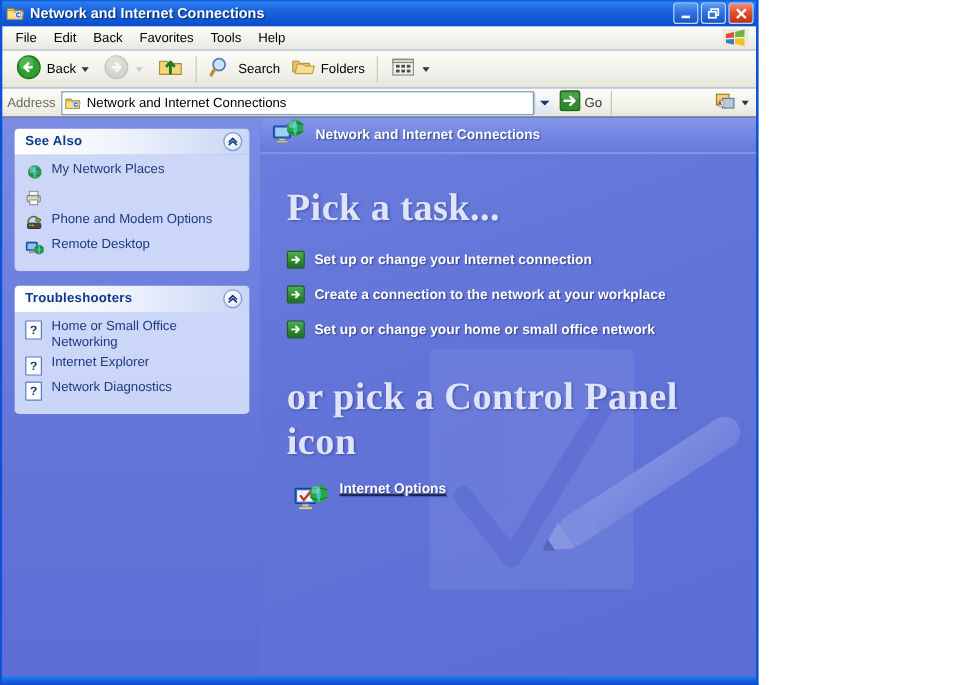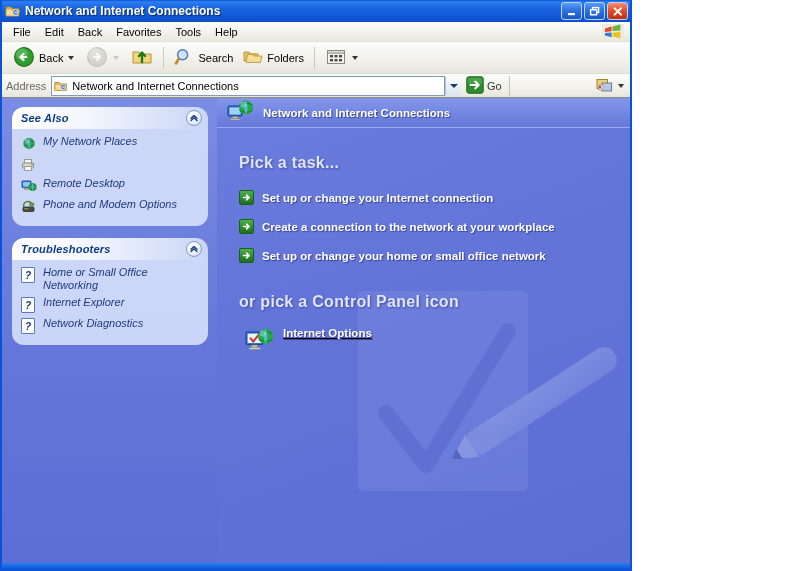--- a/index.html
+++ b/index.html
@@ -112,21 +112,21 @@
     background:#6375d8;
   }
 
   
   .sidebar {
     width: 215px; flex:0 0 215px;
     background: linear-gradient(180deg,#7a8ce4 0%,#6476d9 55%,#5c6ed4 100%);
     padding: 9px 9px 0 10px;
     position: relative;
   }
-  .panel { margin-bottom: 12px; border-radius:12px; overflow:hidden; box-shadow:0 0 0 0 transparent;font-style:italic; }
+  .panel { margin-bottom: 12px; border-radius:0; overflow:hidden; box-shadow:0 0 0 0 transparent; }
   .panel-hd {
     height: 22px;
     background: linear-gradient(90deg,#ffffff 0%,#f3f6fd 38%,#c8d6f5 100%);
     display:flex; align-items:center; padding-left:9px;
     border-top-left-radius:4px; border-top-right-radius:4px;
     position:relative;
   }
   .panel-hd .ttl { font-size:11px; font-weight:bold; color:#0b3a8c; letter-spacing:.2px;}
   .collapse {
     position:absolute; right:6px; top:3px;
@@ -163,23 +163,23 @@
     text-shadow: 1px 1px 1px rgba(20,30,90,.6);
   }
   
   .watermark {
     position:absolute; right:-10px; bottom:-30px;
     width: 300px; height: 320px; z-index:1; opacity:.40;
     pointer-events:none;
   }
   .content { position:relative; z-index:2; padding: 26px 0 0 22px; }
   .h-title {
-    font-size: 16px; font-weight:bold; color:#dfe4fb;
+    font-size: 32px; font-weight:bold; color:#dfe4fb;
     text-shadow: 1px 1px 2px rgba(40,50,120,.55);
-    margin: 0 0 18px 0; letter-spacing:.3px;
+    margin: 0 0 18px 0; letter-spacing:.3px;font-family:Liberation Serif, serif;
   }
   .h-title.second { margin-top: 30px; margin-bottom: 16px; }
   .task {
     display:flex; align-items:center; margin-bottom: 14px; cursor:default;text-align:center;
   }
   .task .arrow {
     width:15px;height:15px;flex:0 0 15px;margin-right:8px;border-radius:2px;
     background: linear-gradient(180deg,#4db04d 0%,#2f8b2f 55%,#1e6e1e 100%);
     border:1px solid #1c5e1c;
     display:flex;align-items:center;justify-content:center;
@@ -408,42 +408,42 @@
                 <rect x="1.6" y="6" width="11" height="5" rx="1" fill="#d8d8d0" stroke="#84847c" stroke-width="0.9"></rect>
                 <rect x="3.8" y="9.6" width="6.6" height="4" fill="#fafaf6" stroke="#8a8a82" stroke-width="0.8"></rect>
                 <circle cx="11" cy="7.6" r="0.8" fill="#3fa03f"></circle>
               </svg>
             </span>
           </div>
 
           <div class="side-item">
             <span class="ico">
               <svg width="16" height="16" viewBox="0 0 16 16">
+                <rect x="2" y="8" width="11" height="4.4" rx="1" fill="#4a4a46" stroke="#2c2c28" stroke-width="0.8"></rect>
+                <rect x="3.2" y="9.2" width="1.6" height="1.2" fill="#3fd04a"></rect>
+                <rect x="5.4" y="9.2" width="1.6" height="1.2" fill="#f0b020"></rect>
+                <path d="M2.6 8 Q2 3.6 6 2.6 Q9.6 1.9 10.6 5" fill="none" stroke="#5a7a3a" stroke-width="1.4"></path>
+                <ellipse cx="10.8" cy="5.4" rx="2.2" ry="1.6" fill="#6fa83a" stroke="#3f6a20" stroke-width="0.7"></ellipse>
+              </svg>
+            </span>
+            <span class="lbl">Phone and Modem Options</span>
+          </div>
+
+          <div class="side-item">
+            <span class="ico">
+              <svg width="16" height="16" viewBox="0 0 16 16">
                 <rect x="1" y="3" width="9" height="6.6" rx="0.6" fill="#2f6fd0" stroke="#1b4a96" stroke-width="0.9"></rect>
                 <rect x="2" y="4" width="7" height="4.6" fill="#8fc4f2"></rect>
                 <rect x="3.6" y="10" width="4" height="1.6" fill="#b8b8b0" stroke="#84847c" stroke-width="0.6"></rect>
                 <circle cx="11.6" cy="9" r="4" fill="#2fa04a"></circle>
                 <path d="M7.8 7.8 Q11.6 5.6 15.4 7.8 M7.8 10.4 Q11.6 12.6 15.4 10.4" stroke="#16702c" stroke-width="0.7" fill="none"></path>
                 <path d="M11.6 5 Q9.4 9 11.6 13 Q13.8 9 11.6 5" fill="#55cdf2" opacity=".7"></path>
               </svg>
             </span>
             <span class="lbl">Remote Desktop</span>
-          </div>
-
-          <div class="side-item">
-            <span class="ico">
-              <svg width="16" height="16" viewBox="0 0 16 16">
-                <rect x="2" y="8" width="11" height="4.4" rx="1" fill="#4a4a46" stroke="#2c2c28" stroke-width="0.8"></rect>
-                <rect x="3.2" y="9.2" width="1.6" height="1.2" fill="#3fd04a"></rect>
-                <rect x="5.4" y="9.2" width="1.6" height="1.2" fill="#f0b020"></rect>
-                <path d="M2.6 8 Q2 3.6 6 2.6 Q9.6 1.9 10.6 5" fill="none" stroke="#5a7a3a" stroke-width="1.4"></path>
-                <ellipse cx="10.8" cy="5.4" rx="2.2" ry="1.6" fill="#6fa83a" stroke="#3f6a20" stroke-width="0.7"></ellipse>
-              </svg>
-            </span>
-            <span class="lbl">Phone and Modem Options</span>
           </div>
 
         </div>
       </div>
 
       <div class="panel">
         <div class="panel-hd">
           <span class="ttl">Troubleshooters</span>
           <span class="collapse">
             <svg width="10" height="10" viewBox="0 0 10 10">

